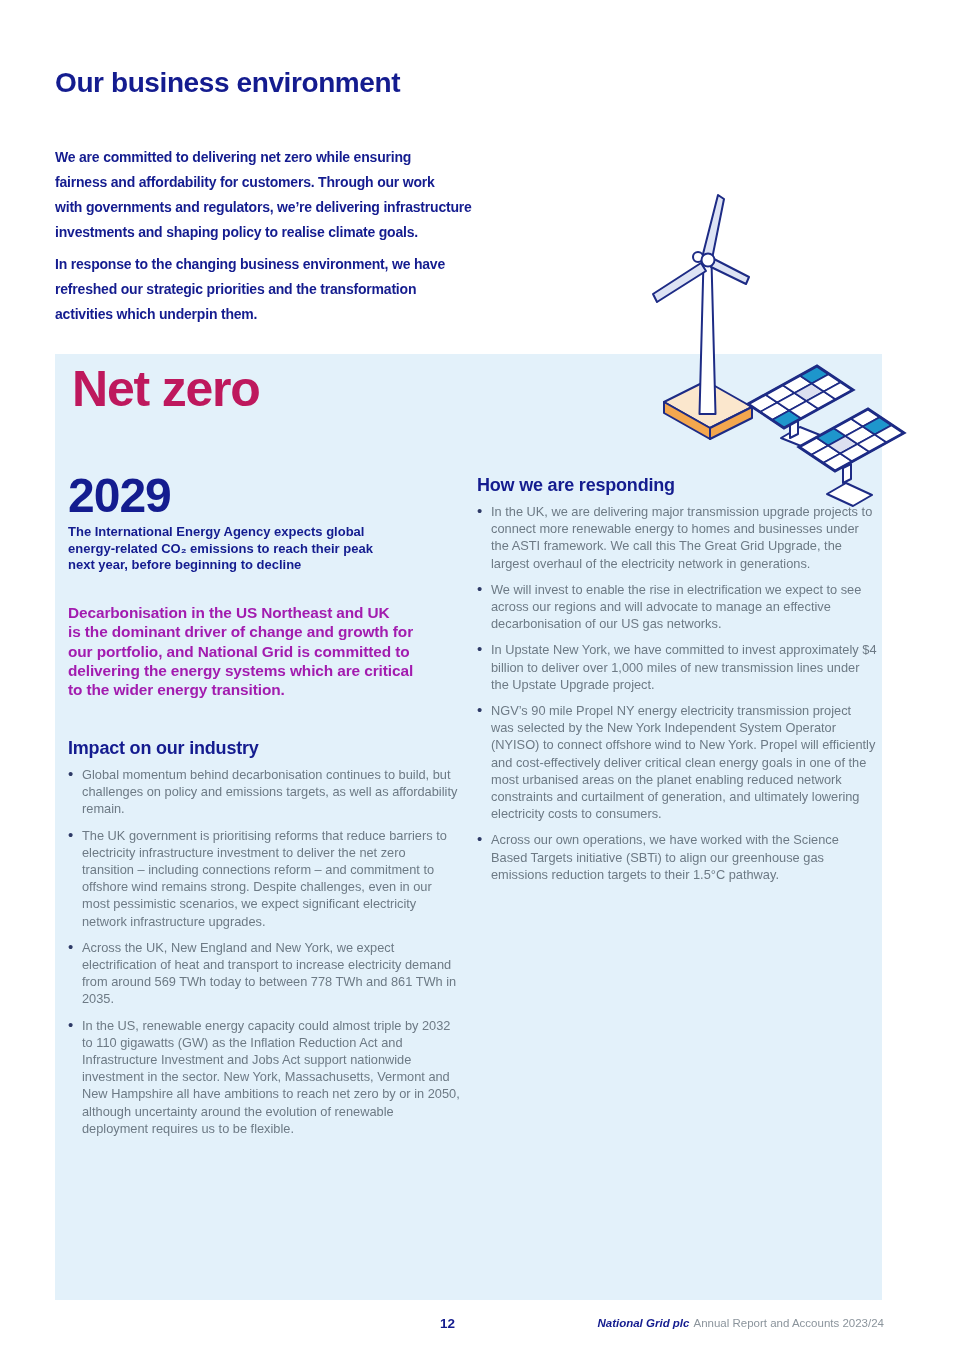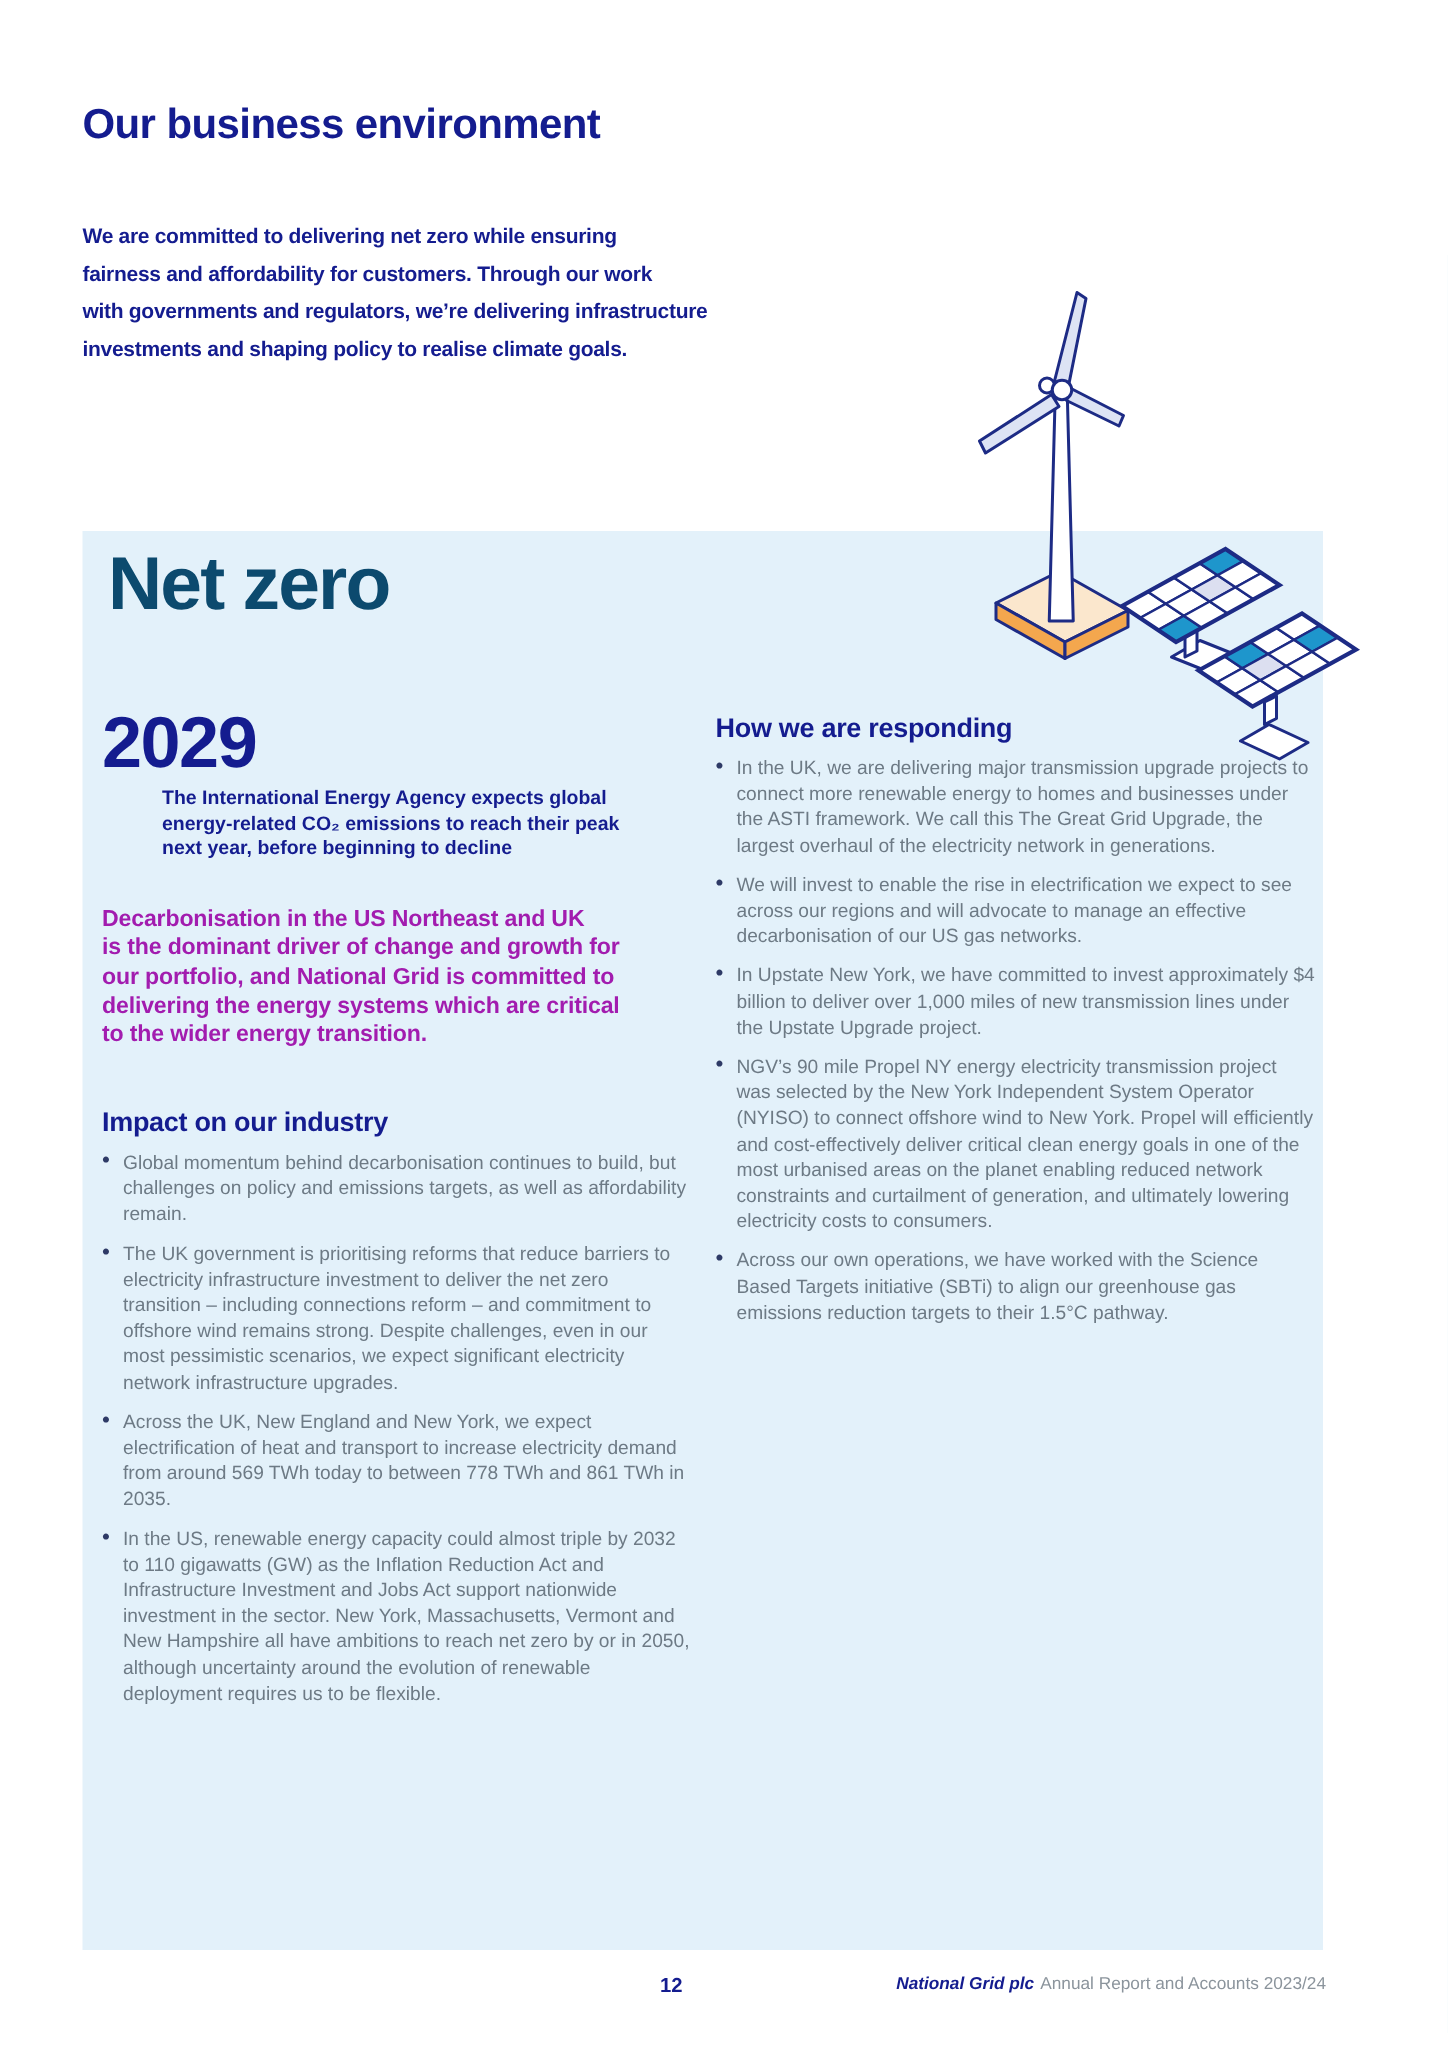--- a/index.html
+++ b/index.html
@@ -17,29 +17,29 @@
     font-size:14px;font-weight:bold;color:#141c8f;line-height:25px;letter-spacing:-0.2px;
   }
   .intro.p1{top:131px;}
   .intro.p2{top:238px;}
   .panel{
     position:absolute;left:55px;top:354px;width:827px;height:946px;
     background:#e3f1fa;
   }
   .panel-title{
     position:absolute;left:17px;top:6px;
-    font-size:50px;font-weight:bold;color:#0c4a6e;letter-spacing:-1.2px;
+    font-size:50px;font-weight:bold;color:#be185d;letter-spacing:-1.2px;
   }
   .stat-value{
     position:absolute;left:13px;top:118px;
     font-size:48px;font-weight:bold;color:#141c8f;letter-spacing:-1px;line-height:48px;
   }
   .stat-caption{
     position:absolute;left:13px;top:170px;width:340px;
-    font-size:13px;font-weight:bold;color:#141c8f;line-height:16.5px;margin-left:40px;
+    font-size:13px;font-weight:bold;color:#141c8f;line-height:16.5px;
   }
   .lead{
     position:absolute;left:13px;top:249px;width:400px;
     font-size:15.4px;font-weight:bold;color:#a21caf;line-height:19.3px;letter-spacing:-0.1px;
   }
   .sec-h{
     font-size:18px;font-weight:bold;color:#141c8f;letter-spacing:-0.2px;margin:0;
   }
   .impact-h{position:absolute;left:13px;top:384px;}
   .respond-h{position:absolute;left:422px;top:121px;}
@@ -70,20 +70,23 @@
 <body>
 
 <div class="page">
 
   <h1 class="h1">Our business environment</h1>
 
   <p class="intro p1 preline">We are committed to delivering net zero while ensuring
 fairness and affordability for customers. Through our work
 with governments and regulators, we’re delivering infrastructure
 investments and shaping policy to realise climate goals.</p>
+  <p class="intro p2 preline">In response to the changing business environment, we have
+refreshed our strategic priorities and the transformation
+activities which underpin them.</p>
 
   <div class="panel">
     <div class="panel-title">Net zero</div>
 
     <div class="stat-value">2029</div>
     <div class="stat-caption preline">The International Energy Agency expects global
 energy-related CO₂ emissions to reach their peak
 next year, before beginning to decline</div>
 
     <div class="lead preline">Decarbonisation in the US Northeast and UK

